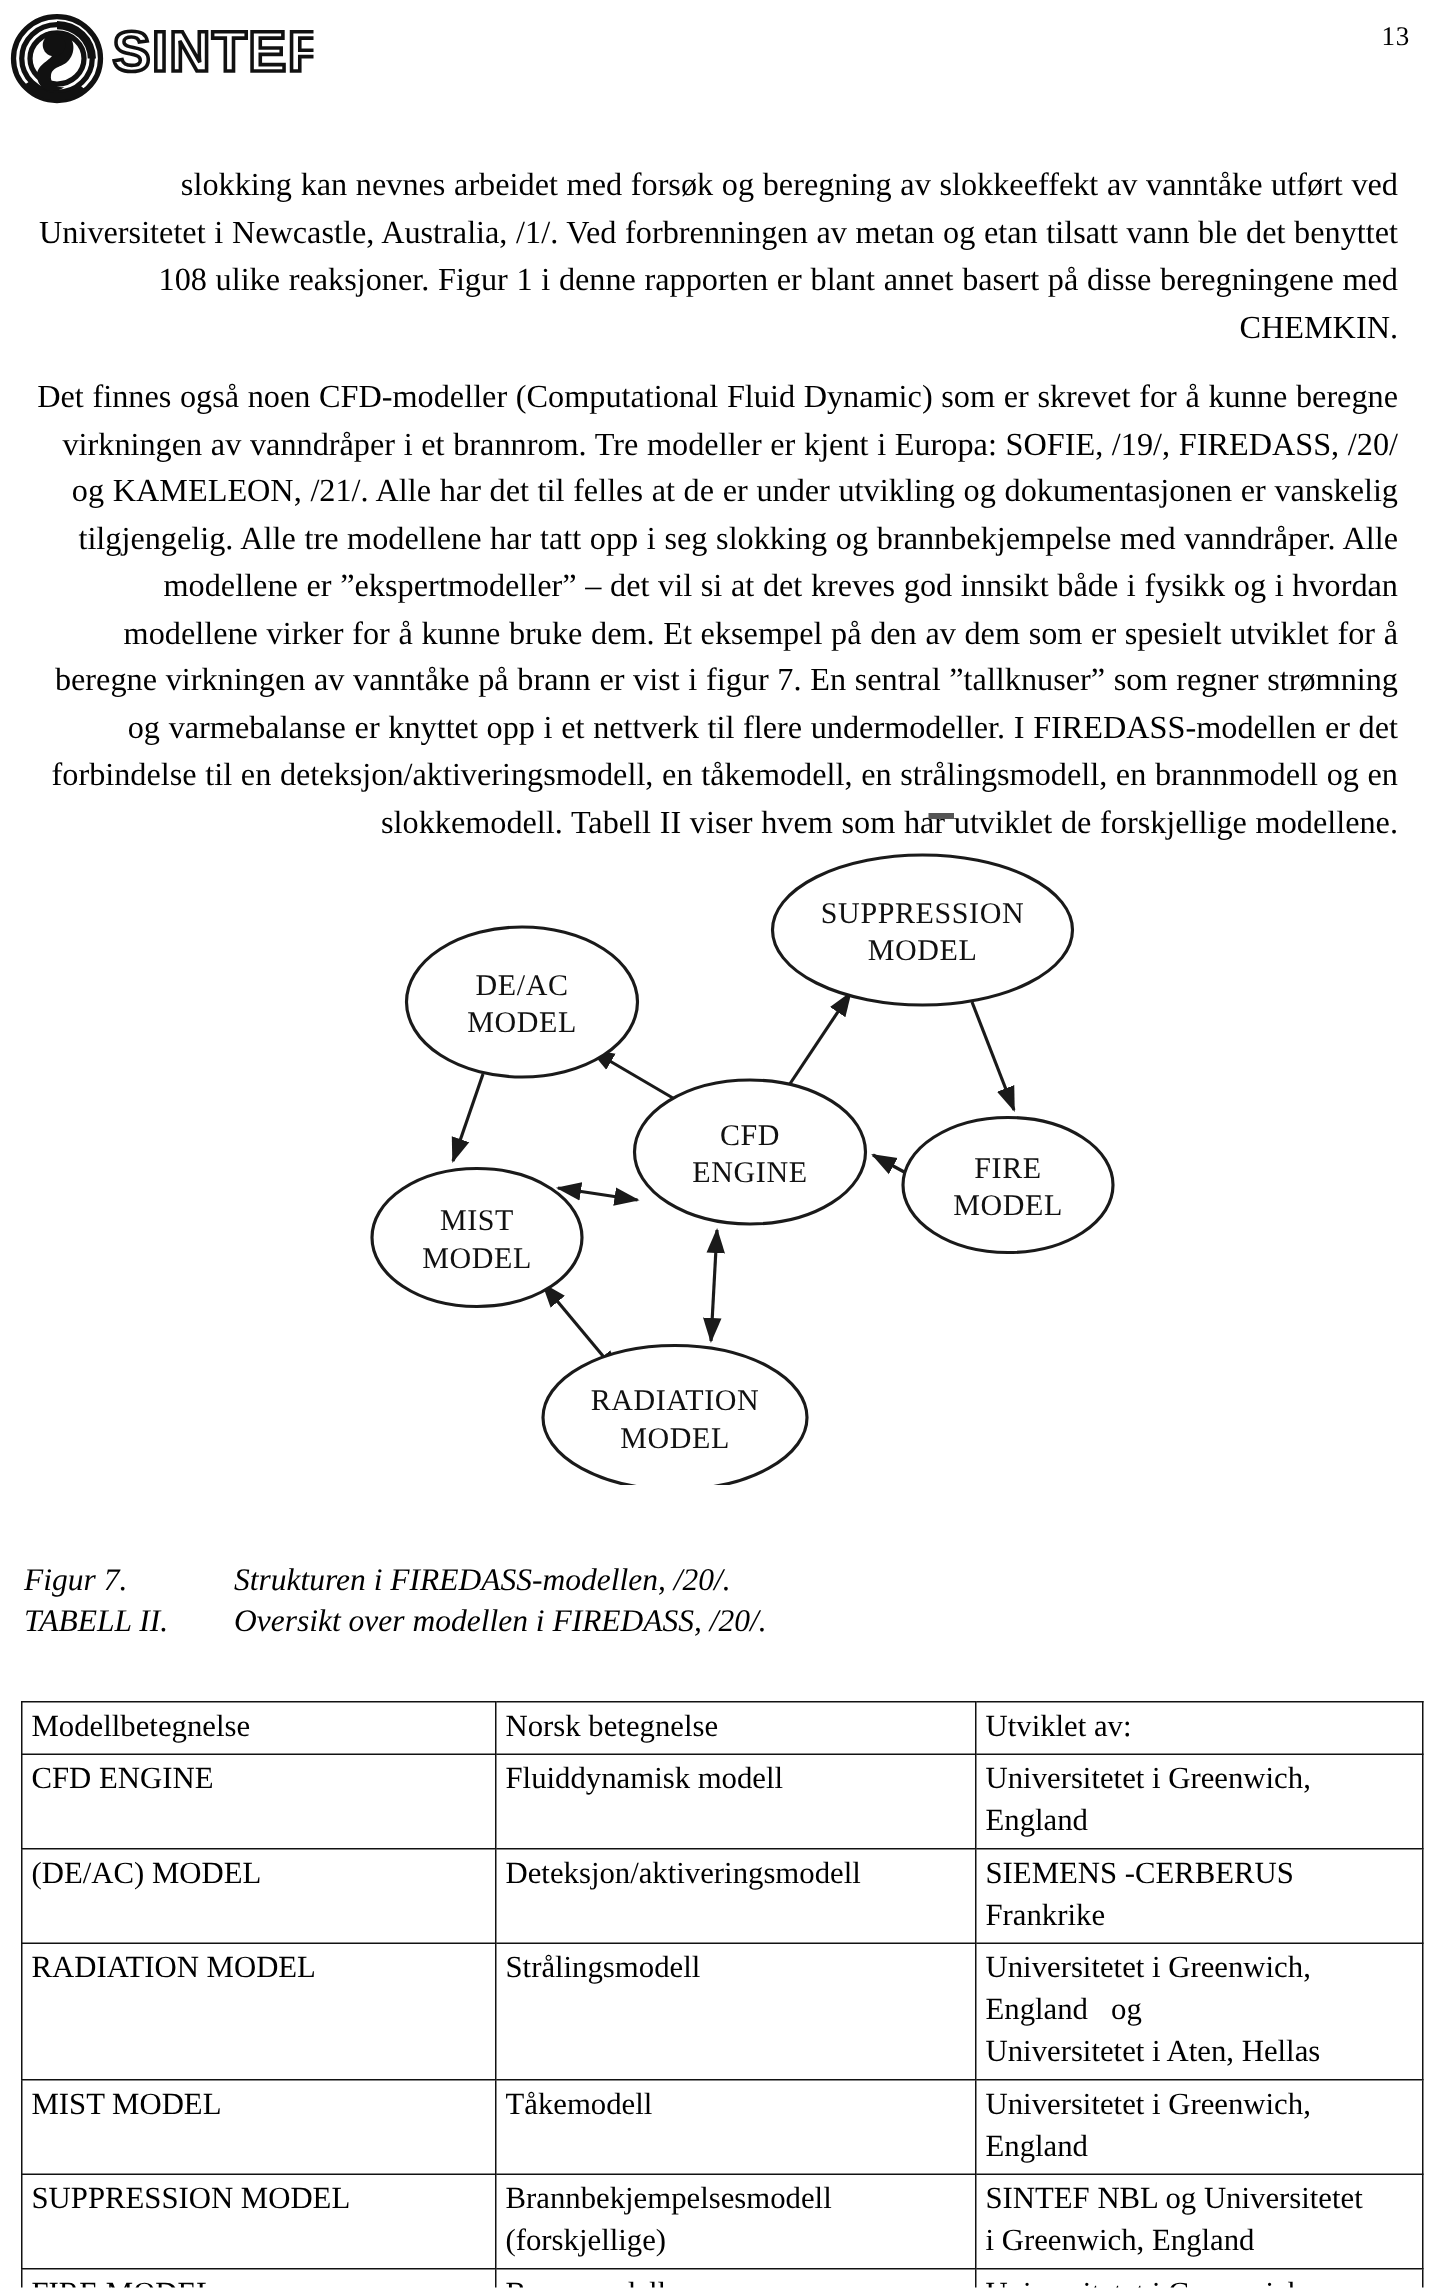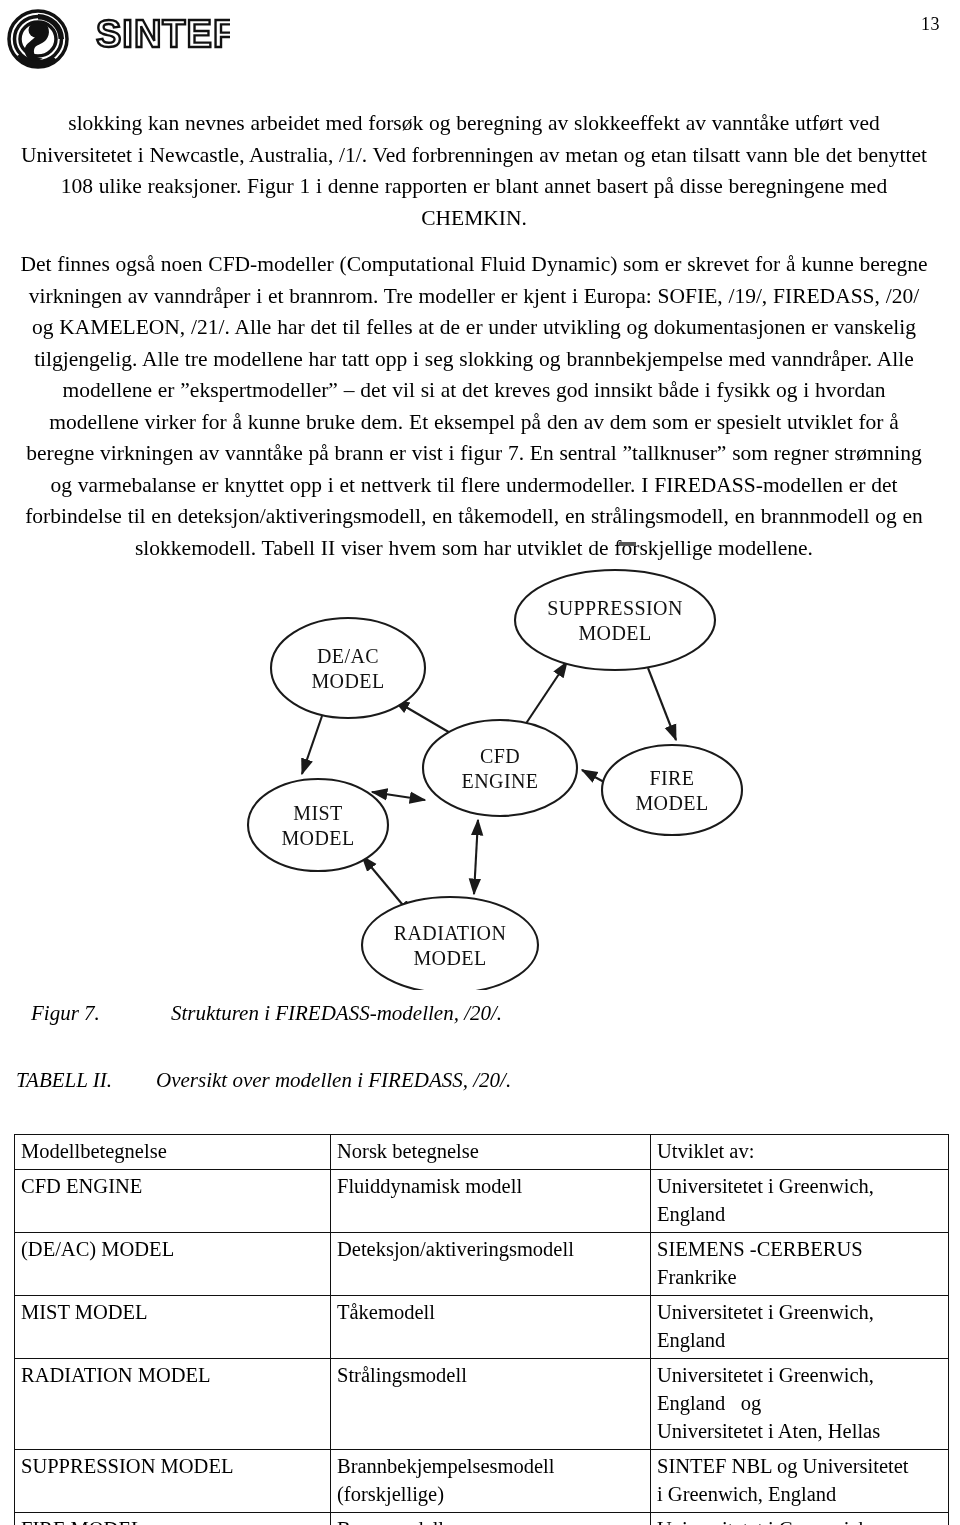--- a/index.html
+++ b/index.html
@@ -28,42 +28,42 @@
   }
   #logo-mark {
     position: absolute;
     left: 6px;
     top: 8px;
     width: 64px;
     height: 62px;
   }
   #logo-wordmark {
     position: absolute;
-    left: 94px;
+    left: 73px;
     top: 12px;
     height: 44px;
     width: 136px;
   }
   #page-number {
     position: absolute;
     right: 20px;
     top: 14px;
     font-size: 18px;
     font-family: "Liberation Serif", "DejaVu Serif", serif;
     letter-spacing: .5px;
   }
 
   
   .para {
     position: absolute;
     left: 16px;
     width: 916px;
     font-size: 21.5px;
     line-height: 31.5px;
-    text-align: center;
+    text-align: right;
     word-spacing: .4px;
   }
   #para-1 { top: 108px; }
   #para-2 { top: 249px; }
 
   
   #figure-7 {
     position: absolute;
     left: 0;
     top: 520px;
@@ -94,21 +94,21 @@
 
   
   .caption-row {
     position: absolute;
     left: 16px;
     width: 916px;
     font-style: italic;
     font-size: 21px;
     line-height: 26px;
   }
-  #figure-caption { top: 1000px; margin-left: 15px; }
+  #figure-caption { top: 1040px; }
   #table-caption  { top: 1067px; }
   .caption-label {
     display: inline-block;
     width: 140px;
     vertical-align: top;
   }
   .caption-text {
     display: inline-block;
     vertical-align: top;
   }
@@ -267,39 +267,39 @@
     <tr>
       <td>(DE/AC) MODEL</td>
       <td>Deteksjon/aktiveringsmodell</td>
       <td>
         <span class="cell-line">SIEMENS -CERBERUS</span>
         <span class="cell-line">Frankrike</span>
       </td>
     </tr>
 
     <tr>
-      <td>MIST MODEL</td>
-      <td>Tåkemodell</td>
-      <td>
-        <span class="cell-line">Universitetet i Greenwich,</span>
-        <span class="cell-line">England</span>
-      </td>
-    </tr>
-
-    <tr>
       <td>RADIATION MODEL</td>
       <td>Strålingsmodell</td>
       <td>
         <span class="cell-line">Universitetet i Greenwich,</span>
         <span class="cell-line">England   og</span>
         <span class="cell-line">Universitetet i Aten, Hellas</span>
       </td>
     </tr>
 
     <tr>
+      <td>MIST MODEL</td>
+      <td>Tåkemodell</td>
+      <td>
+        <span class="cell-line">Universitetet i Greenwich,</span>
+        <span class="cell-line">England</span>
+      </td>
+    </tr>
+
+    <tr>
       <td>SUPPRESSION MODEL</td>
       <td style="white-space:pre-line">Brannbekjempelsesmodell
 (forskjellige)</td>
       <td>
         <span class="cell-line">SINTEF NBL og Universitetet</span>
         <span class="cell-line">i Greenwich, England</span>
       </td>
     </tr>
 
     <tr>

